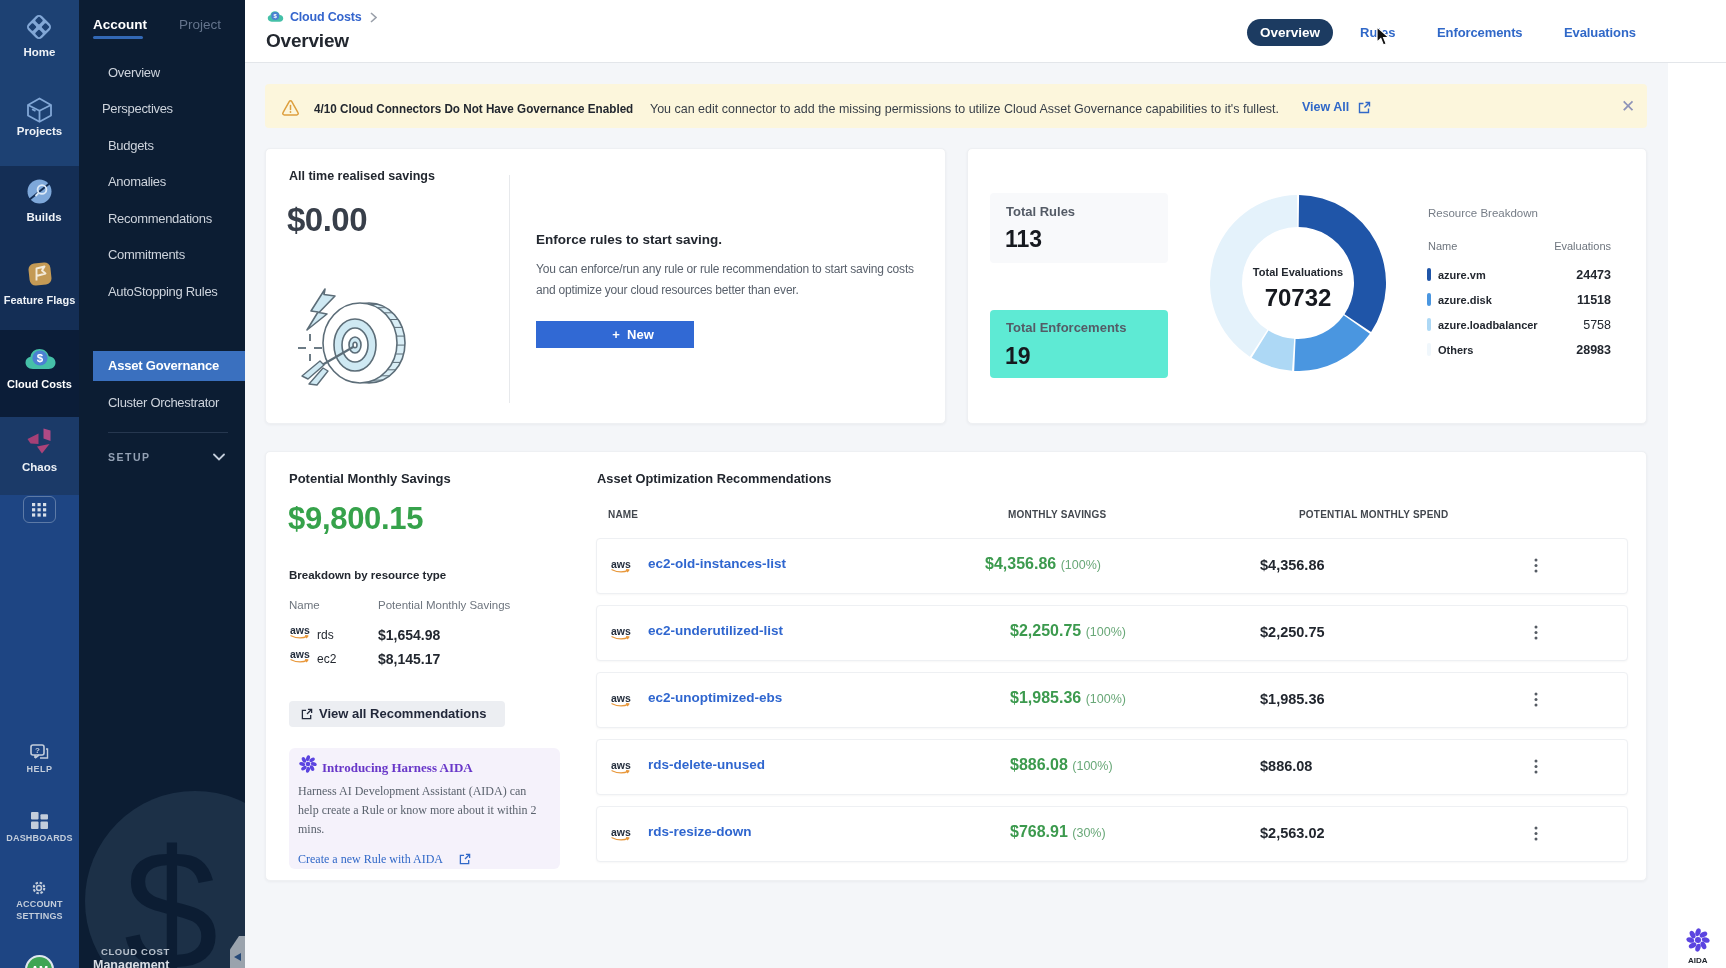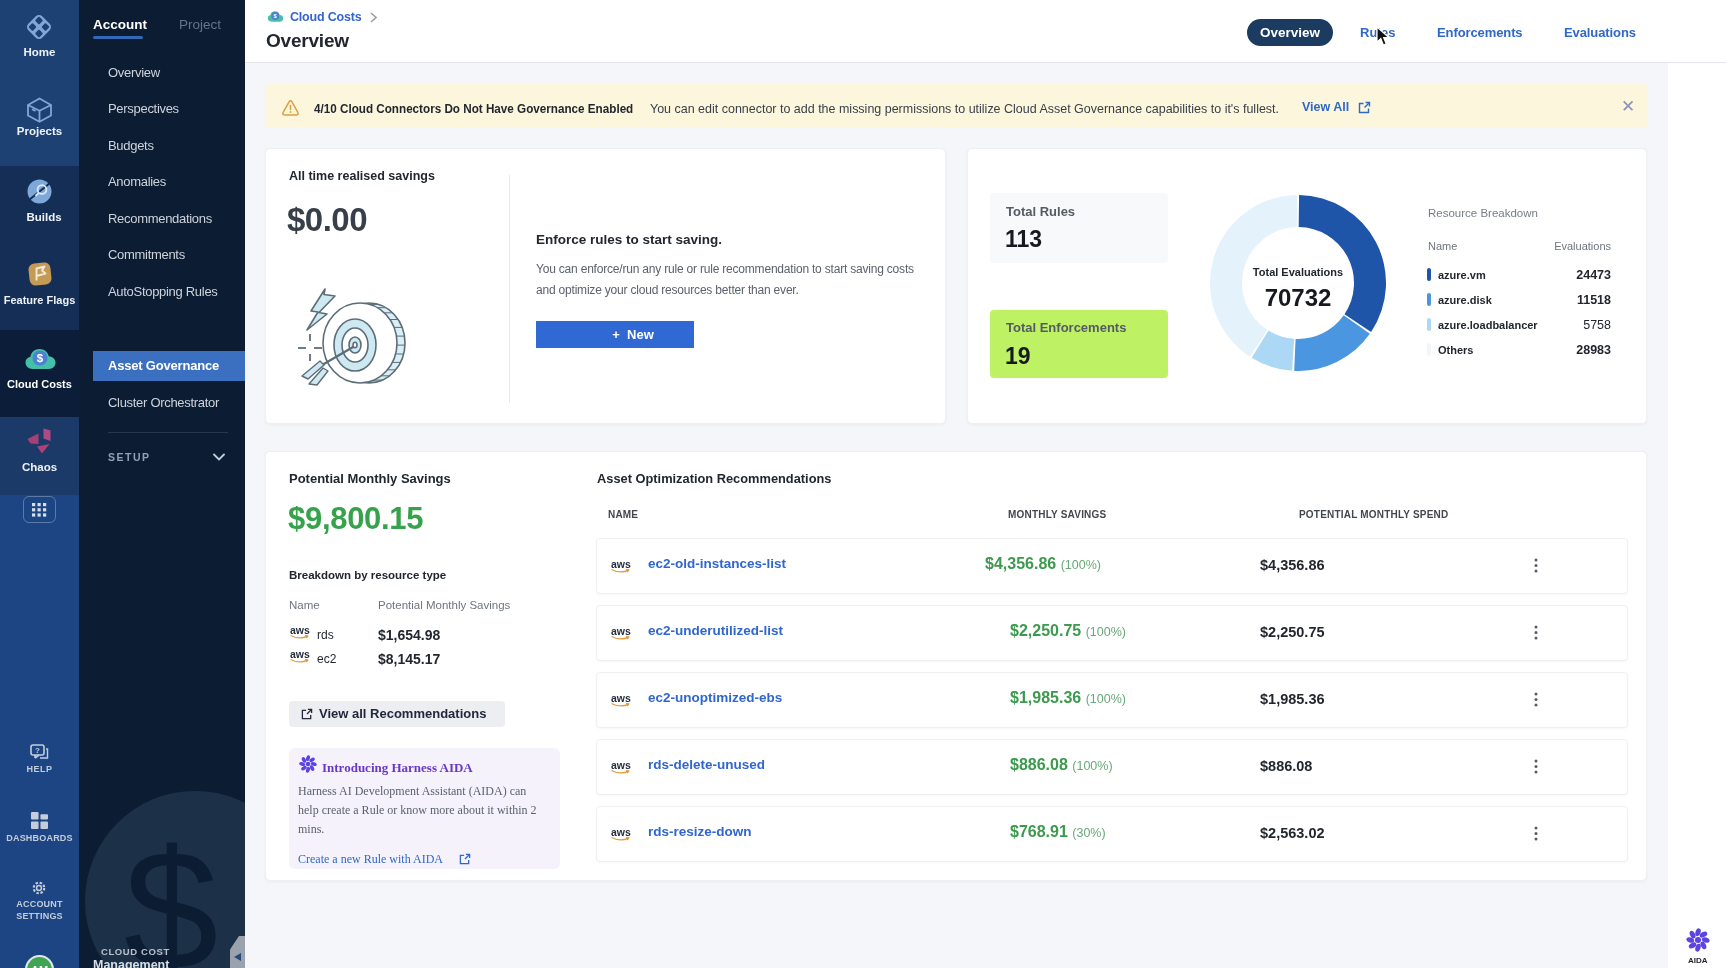--- a/index.html
+++ b/index.html
@@ -105,21 +105,21 @@
     <div class="abs" style="left:25px;top:955px;width:29px;height:29px;border-radius:50%;background:#3fa553;border:2px solid #dfe7ef;color:#fff;font-size:11px;font-weight:bold;text-align:center;line-height:26px;">AM</div>
   </div>
 
   <div class="abs" style="left:79px;top:0;width:166px;height:968px;background:#0c1d33;overflow:hidden;">
     <div class="abs" style="left:6px;top:791px;width:220px;height:220px;border-radius:50%;background:#1c3047;"></div>
     <div class="abs" style="left:12px;top:825px;width:160px;text-align:center;font-size:170px;color:#0c1d33;line-height:1;">$</div>
     <div class="abs" style="left:14px;top:17px;font-size:13.5px;font-weight:bold;color:#fff;">Account</div>
     <div class="abs" style="left:100px;top:17px;font-size:13.5px;color:#64748c;">Project</div>
     <div class="abs" style="left:14px;top:36px;width:50px;height:3px;background:#3268b5;border-radius:2px;"></div>
     <div class="abs" style="left:29px;top:65px;font-size:13px;color:#cdd3dc;letter-spacing:-0.3px;">Overview</div>
-    <div class="abs" style="left:29px;top:101px;font-size:13px;color:#cdd3dc;letter-spacing:-0.3px;">Perspectives</div>
+    <div class="abs" style="left:23px;top:101px;font-size:13px;color:#cdd3dc;letter-spacing:-0.3px;">Perspectives</div>
     <div class="abs" style="left:29px;top:138px;font-size:13px;color:#cdd3dc;letter-spacing:-0.3px;">Budgets</div>
     <div class="abs" style="left:29px;top:174px;font-size:13px;color:#cdd3dc;letter-spacing:-0.3px;">Anomalies</div>
     <div class="abs" style="left:29px;top:211px;font-size:13px;color:#cdd3dc;letter-spacing:-0.3px;">Recommendations</div>
     <div class="abs" style="left:29px;top:247px;font-size:13px;color:#cdd3dc;letter-spacing:-0.3px;">Commitments</div>
     <div class="abs" style="left:29px;top:284px;font-size:13px;color:#cdd3dc;letter-spacing:-0.3px;">AutoStopping Rules</div>
     <div class="abs" style="left:29px;top:320px;font-size:13px;color:#cdd3dc;letter-spacing:-0.3px;margin-top:33px;">BI Dashboards</div>
     <div class="abs" style="left:14px;top:351px;width:152px;height:30px;background:#3a70bf;"></div>
     <div class="abs" style="left:29px;top:358px;font-size:13px;font-weight:bold;color:#fff;letter-spacing:-0.2px;">Asset Governance</div>
     <div class="abs" style="left:29px;top:395px;font-size:13px;color:#cdd3dc;letter-spacing:-0.3px;">Cluster Orchestrator</div>
     <div class="abs" style="left:29px;top:432px;width:120px;height:1px;background:#26374f;"></div>
@@ -215,21 +215,21 @@
   </svg>
   <div class="abs" style="left:536px;top:232px;font-size:13.5px;font-weight:bold;color:#22272f;">Enforce rules to start saving.</div>
   <div class="abs" style="left:536px;top:259px;font-size:12px;color:#5a626d;line-height:21px;letter-spacing:-0.2px;">You can enforce/run any rule or rule recommendation to start saving costs<br>and optimize your cloud resources better than ever.</div>
   <div class="abs" style="left:536px;top:321px;width:158px;height:27px;background:#3169d4;border-radius:0;color:#fff;font-size:13px;font-weight:bold;text-align:center;line-height:27px;padding-left:36px;">+&nbsp; New Enforcement</div>
 
   <div class="abs" style="left:967px;top:148px;width:680px;height:276px;background:#fff;border:1px solid #eef0f3;border-radius:5px;box-shadow:0 1px 3px rgba(40,41,61,0.05);"></div>
   <div class="abs" style="left:990px;top:193px;width:178px;height:70px;background:#f8f9fb;border-radius:4px;">
     <div style="position:absolute;left:16px;top:11px;font-size:13px;font-weight:bold;color:#545b66;">Total Rules</div>
     <div style="position:absolute;left:15px;top:33px;font-size:23px;font-weight:bold;color:#16191f;">113</div>
   </div>
-  <div class="abs" style="left:990px;top:310px;width:178px;height:68px;background:#bef264;border-radius:4px;">
+  <div class="abs" style="left:990px;top:310px;width:178px;height:68px;background:#5eead4;border-radius:4px;">
     <div style="position:absolute;left:16px;top:10px;font-size:13px;font-weight:bold;color:#545b66;">Total Enforcements</div>
     <div style="position:absolute;left:15px;top:33px;font-size:23px;font-weight:bold;color:#16191f;">19</div>
   </div>
   <svg class="abs" style="left:1210px;top:195px;" width="176" height="176" viewBox="0 0 176 176">
     <path d="M89.08,0.01 A88,88 0 0 1 161.08,137.03 L134.50,119.20 A56,56 0 0 0 88.68,32.00 Z" fill="#1f55a8"></path>
     <path d="M159.86,138.80 A88,88 0 0 1 84.19,175.92 L85.58,143.95 A56,56 0 0 0 133.73,120.33 Z" fill="#4a96e0"></path>
     <path d="M82.04,175.80 A88,88 0 0 1 41.64,162.80 L58.50,135.60 A56,56 0 0 0 84.21,143.87 Z" fill="#add8f5"></path>
     <path d="M39.83,161.65 A88,88 0 0 1 86.92,0.01 L87.32,32.00 A56,56 0 0 0 57.35,134.87 Z" fill="#e4f2fb"></path>
   </svg>
   <div class="abs" style="left:1198px;top:266px;width:200px;text-align:center;font-size:11px;font-weight:bold;color:#22272f;">Total Evaluations</div>

